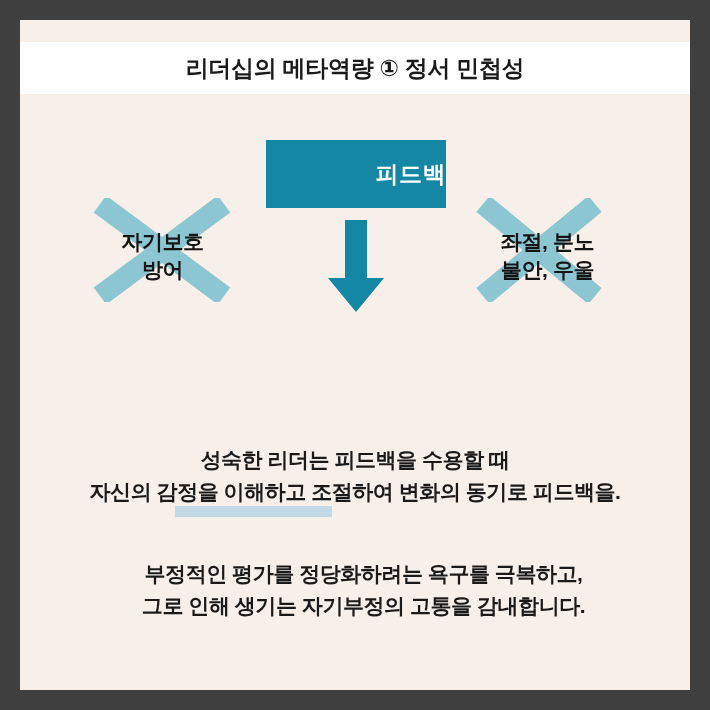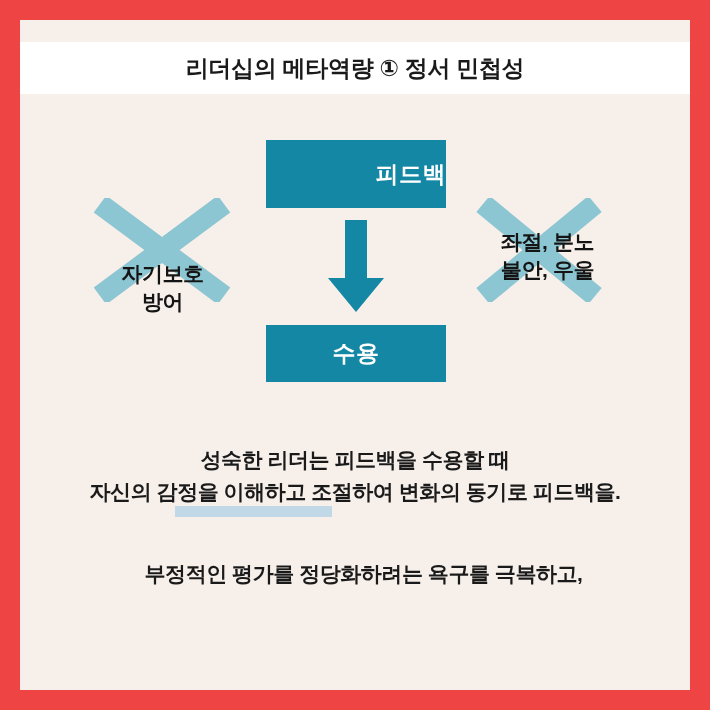--- a/index.html
+++ b/index.html
@@ -15,21 +15,21 @@
     overflow: hidden;
   }
 
   
   #card-frame {
     position: absolute;
     left: 0;
     top: 0;
     width: 710px;
     height: 710px;
-    background: #ef4444;
+    background: #404040;
   }
 
   #card-inner {
     position: absolute;
     left: 20px;
     top: 20px;
     width: 670px;
     height: 670px;
     background: #f6efea;
     box-sizing: border-box;
@@ -114,21 +114,20 @@
     font-size: 21px;
     color: #141414;
     line-height: 1.34;
     letter-spacing: -0.4px;
     white-space: nowrap;
   }
   #label-left {
     left: 40px;
     top: 208px;
     width: 205px;
-    margin-top: 32px;
   }
   #label-right {
     left: 425px;
     top: 208px;
     width: 205px;
   }
 
   
   #body-text {
     position: absolute;
@@ -176,23 +175,20 @@
     </div>
 
     <div class="flow-box" id="box-feedback">
       <span>피드백</span>
     </div>
 
     <svg id="flow-arrow" viewBox="0 0 60 92">
       <polygon points="19,0 41,0 41,58 58,58 30,92 2,58 19,58" fill="#1487a4"></polygon>
     </svg>
 
-    <div class="flow-box" id="box-acceptance">
-      <span>수용</span>
-    </div>
 
     <svg class="x-mark" id="x-left" viewBox="0 0 140 104">
       <g stroke="#8cc6d2" stroke-width="21" stroke-linecap="butt">
         <line x1="8" y1="6" x2="132" y2="98"></line>
         <line x1="132" y1="6" x2="8" y2="98"></line>
       </g>
     </svg>
 
     <svg class="x-mark" id="x-right" viewBox="0 0 128 104">
       <g stroke="#8cc6d2" stroke-width="21" stroke-linecap="butt">
@@ -213,17 +209,18 @@
 
     <div id="highlight-bar"></div>
 
     <div id="body-text">
       <div class="paragraph" id="paragraph-1">
         <span class="text-line">성숙한 리더는 피드백을 수용할 때</span>
         <span class="text-line">자신의 감정을 이해하고 조절하여 변화의 동기로 피드백을.</span>
       </div>
       <div class="paragraph" id="paragraph-2">
         <span class="text-line">부정적인 평가를 정당화하려는 욕구를 극복하고,</span>
+        <span class="text-line">그로 인해 생기는 자기부정의 고통을 감내합니다.</span>
       </div>
     </div>
 
   </div>
 </div>
 
 </body></html>

